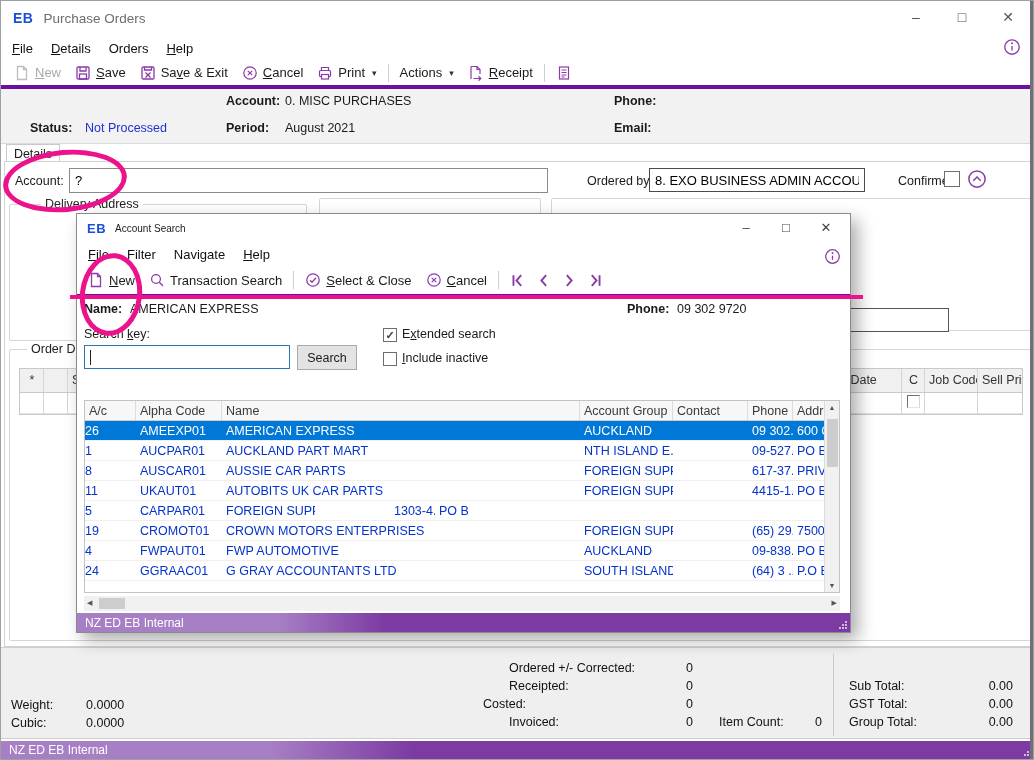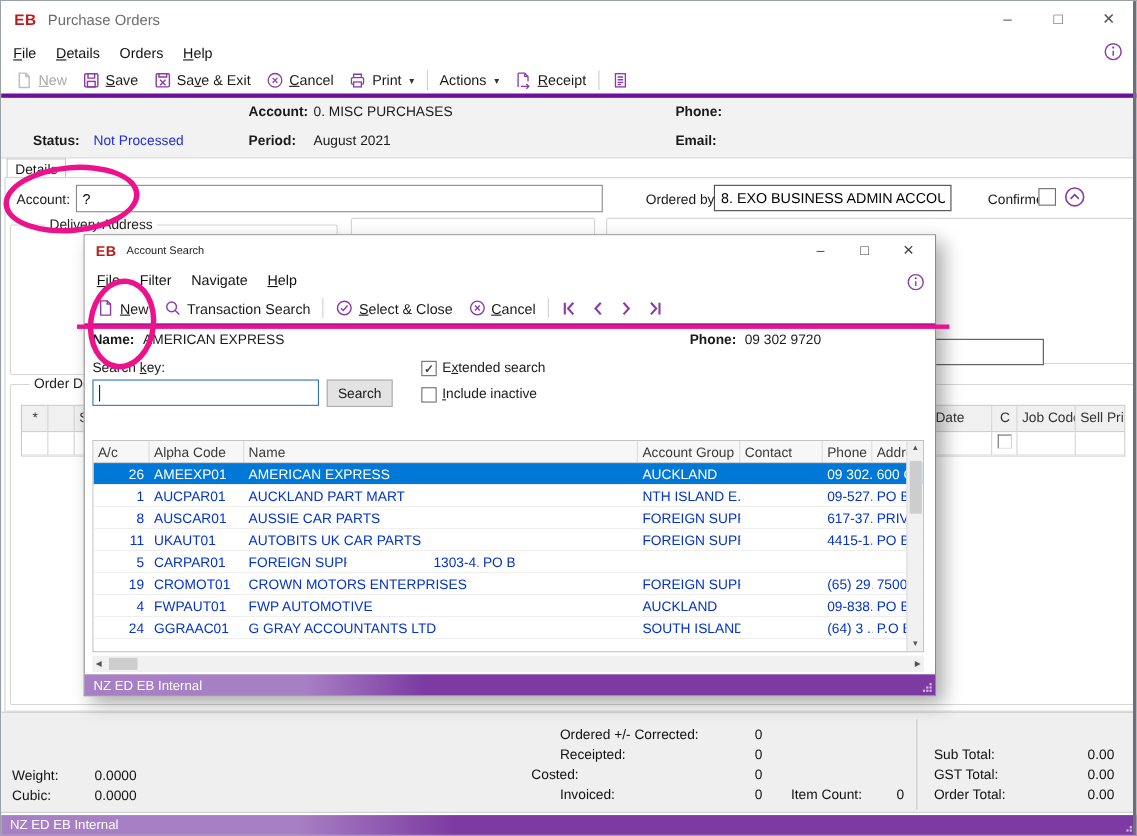--- a/index.html
+++ b/index.html
@@ -2,21 +2,21 @@
 <html><head>
 <meta charset="utf-8">
 <style>
 *{margin:0;padding:0;box-sizing:border-box}
 body{font-family:"Liberation Sans",sans-serif;background:#e8e8e8}
 #screen{position:relative;width:1034px;height:760px;background:#fff;border:1px solid #9aa0a6;overflow:hidden;font-size:13px;color:#1a1a1a}
 .abs{position:absolute}
 u{text-decoration:underline}
 
 .titlebar{position:absolute;top:0;left:0;right:0;height:34px;background:#fff;display:flex;align-items:center;padding-left:12px}
-.logo{font-weight:bold;font-size:14px;color:#b91c1c;letter-spacing:.5px}
+.logo{font-weight:bold;font-size:14px;color:#1d4ed8;letter-spacing:.5px}
 .win-title{color:#6d6d6d;margin-left:10px;font-size:13.5px}
 .winctl{position:absolute;right:2px;top:0;display:flex}
 .winctl span{width:46px;height:32px;display:flex;align-items:center;justify-content:center;color:#555;font-size:14px}
 .menubar{position:absolute;left:0;right:0;display:flex;align-items:center;background:#fff}
 .menubar.m-main{top:34px;height:26px;padding-left:2px}
 .menu-item{padding:0 9px;color:#111}
 .toolbar{position:absolute;left:0;right:0;display:flex;align-items:center;background:#fff}
 .toolbar.t-main{top:59px;height:25px;padding-left:6px}
 .tbtn{display:flex;align-items:center;gap:5px;padding:0 7px;height:24px;white-space:nowrap}
 .tbtn.disabled{color:#a9a9a9}
@@ -68,21 +68,21 @@
 .dlbl{position:absolute;font-size:12.5px}
 .bold{font-weight:bold}
 .searchbtn{position:absolute;left:220px;top:131px;width:60px;height:25px;background:#e3e3e3;border:1px solid #aaa;font-size:12.5px;display:flex;align-items:center;justify-content:center}
 
 .dg{position:absolute;left:7px;top:186px;width:756px;height:193px;border:1px solid #c3c3c3;background:#fff;overflow:hidden}
 .dgh{display:flex;height:20px;background:#f7f7f7;border-bottom:1px solid #d0d0d0}
 .dgh span{padding:3px 0 0 4px;font-size:12.5px;color:#3a3a3a;border-right:1px solid #dcdcdc;overflow:hidden;white-space:nowrap}
 .dgh .i0{width:51px}.dgh .i1{width:86px}.dgh .i2{width:358px}.dgh .i3{width:93px}.dgh .i4{width:75px}.dgh .i5{width:45px}.dgh .i6{width:33px;border-right:none}
 .grow{display:flex;height:20px;color:#0433cc;border-bottom:1px solid #efefef;background:#fff}
 .grow span{padding:3px 0 0 4px;font-size:12.5px;overflow:hidden;white-space:nowrap}
-.grow .b0{width:51px;text-align:right;padding-right:5px;padding-left:12px}
+.grow .b0{width:51px;text-align:left;padding-right:5px;padding-left:0}
 .grow .b1{width:86px}.grow .b2{width:358px}.grow .b3{width:93px}.grow .b4{width:75px}.grow .b5{width:45px}.grow .b6{width:33px}
 .grow.selected{background:#0078d7;color:#fff}
 .vsb{position:absolute;right:0;top:0;width:15px;height:191px;background:#f1f1f1;border-left:1px solid #dcdcdc;font-size:7px;color:#555;text-align:center}
 .vsb .thumb{position:absolute;left:2px;top:18px;width:11px;height:48px;background:#cdcdcd}
 .hsb{position:absolute;left:7px;top:382px;width:756px;height:15px;background:#f1f1f1;font-size:7px;color:#555}
 .hsb .thumb{position:absolute;left:15px;top:2px;width:26px;height:11px;background:#cdcdcd}
 .sb-dlg{position:absolute;left:0;top:399px;width:773px;height:19px}
 
 .anno{position:absolute;border:5px solid #ec128c;border-radius:50%;background:transparent;z-index:30}
 .anno-line{position:absolute;left:69px;top:294px;width:793px;height:4px;background:#ec128c;z-index:25}
@@ -252,21 +252,21 @@
     <span class="sv" style="left:652px;top:49px;width:40px">0</span>
     <span class="sl" style="left:508px;top:67px">Invoiced:</span>
     <span class="sv" style="left:652px;top:67px;width:40px">0</span>
     <span class="sl" style="left:718px;top:67px">Item Count:</span>
     <span class="sv" style="left:791px;top:67px;width:30px">0</span>
     <span class="vdiv" style="left:832px;top:6px;height:82px"></span>
     <span class="sl" style="left:848px;top:31px">Sub Total:</span>
     <span class="sv" style="left:942px;top:31px;width:70px">0.00</span>
     <span class="sl" style="left:848px;top:49px">GST Total:</span>
     <span class="sv" style="left:942px;top:49px;width:70px">0.00</span>
-    <span class="sl" style="left:848px;top:67px">Order Total:</span>
+    <span class="sl" style="left:848px;top:67px">Group Total:</span>
     <span class="sv" style="left:942px;top:67px;width:70px">0.00</span>
   </div>
 
   <div class="statusbar sb-main">
     <span>NZ ED EB Internal</span>
     <svg class="grip" width="10" height="10" viewBox="0 0 10 10">
         <g fill="#e6d9ef">
           <rect x="7" y="7" width="2" height="2"></rect>
           <rect x="4" y="7" width="2" height="2"></rect>
           <rect x="1" y="7" width="2" height="2"></rect>

